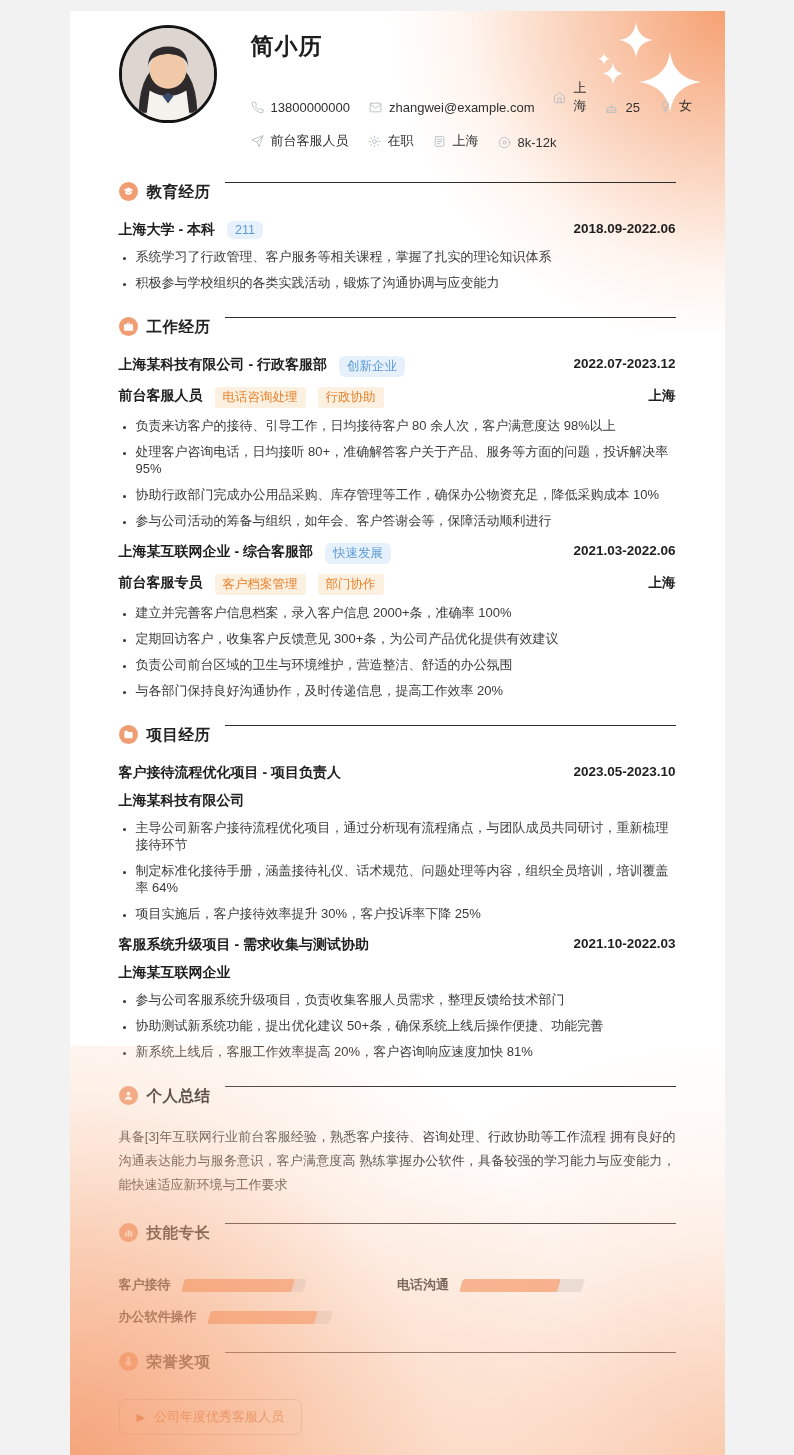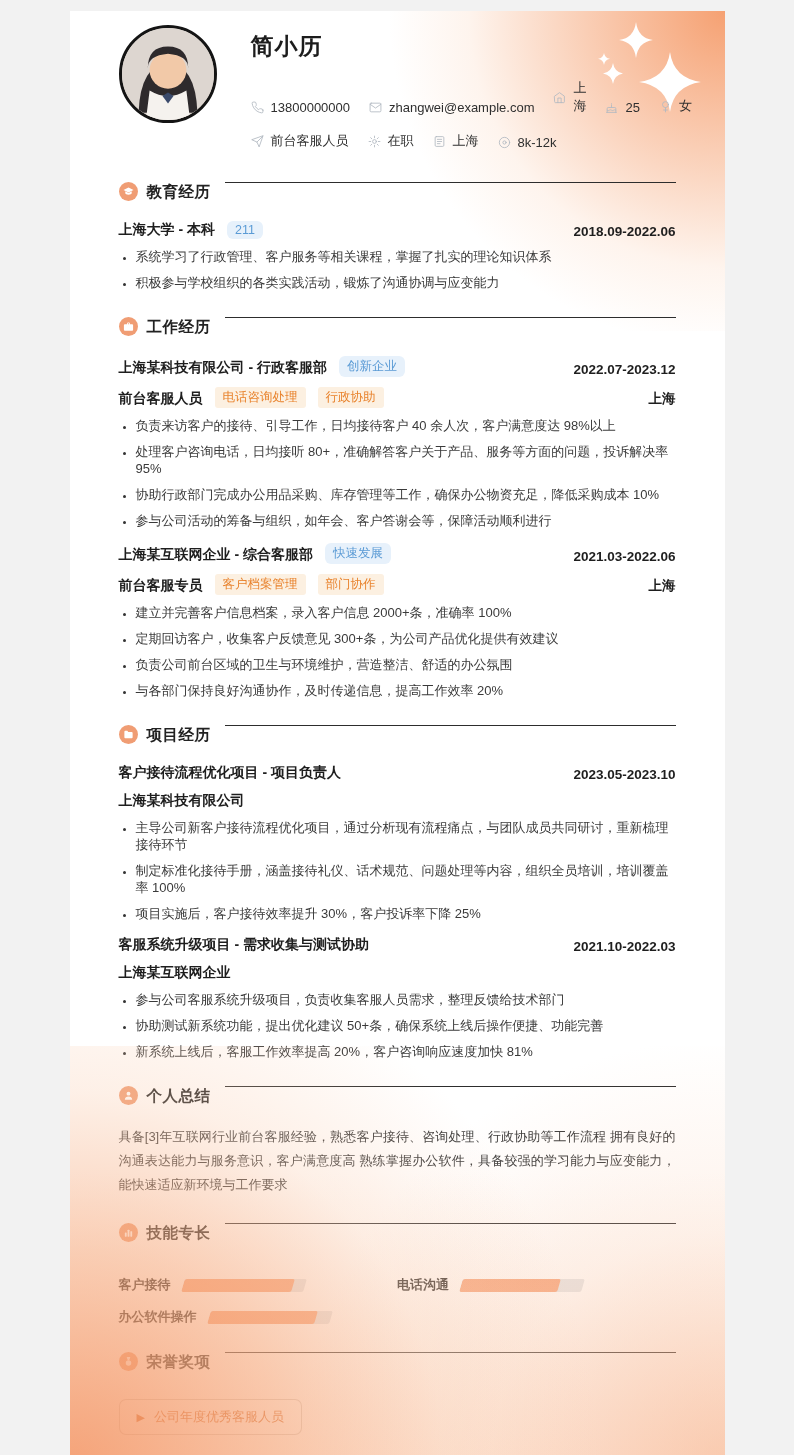--- a/index.html
+++ b/index.html
@@ -58,21 +58,21 @@
   
   .section-head { display:flex; align-items:flex-start; margin-top:26px; margin-bottom:18px; }
   .section-icon {
     width:19px; height:19px; border-radius:50%; background:#f09d74;
     display:flex; align-items:center; justify-content:center; flex:0 0 auto;
   }
   .section-icon svg { width:11px; height:11px; fill:#ffffff; }
   .section-title { font-size:15.5px; font-weight:bold; color:#222; margin-left:9px; letter-spacing:0.5px; }
   .section-line { flex:1; height:1px; background:#2d2d2d; margin-left:14px; }
   
-  .entry-row { display:flex; align-items:flex-end; }
+  .entry-row { display:flex; align-items:flex-start; }
   .entry-row + .entry-row { margin-top:10px; }
   .entry-title { font-size:14px; font-weight:bold; color:#1e1e1e; }
   .entry-date { margin-left:auto; font-size:13.5px; font-weight:bold; color:#1e1e1e; white-space:nowrap; }
   .badge-blue {
     margin-left:12px; font-size:12.5px; color:#5b9bd5; background:#e7f1fb;
     padding:2px 8px; border-radius:6px;
   }
   .tag-orange {
     margin-left:12px; font-size:12.5px; color:#e8822c; background:#fcf0e1;
     padding:2px 8px; border-radius:3px;
@@ -265,21 +265,21 @@
           <span class="badge-blue">创新企业</span>
           <span class="entry-date">2022.07-2023.12</span>
         </div>
         <div class="entry-row">
           <span class="entry-title">前台客服人员</span>
           <span class="tag-orange">电话咨询处理</span>
           <span class="tag-orange">行政协助</span>
           <span class="entry-date">上海</span>
         </div>
         <ul class="bullets">
-          <li>负责来访客户的接待、引导工作，日均接待客户 40 余人次，客户满意度达 98%以上</li>
+          <li>负责来访客户的接待、引导工作，日均接待客户 80 余人次，客户满意度达 98%以上</li>
           <li>处理客户咨询电话，日均接听 80+，准确解答客户关于产品、服务等方面的问题，投诉解决率 95%</li>
           <li>协助行政部门完成办公用品采购、库存管理等工作，确保办公物资充足，降低采购成本 10%</li>
           <li>参与公司活动的筹备与组织，如年会、客户答谢会等，保障活动顺利进行</li>
         </ul>
       </div>
 
       <div class="job-block">
         <div class="entry-row">
           <span class="entry-title">上海某互联网企业 - 综合客服部</span>
           <span class="badge-blue">快速发展</span>
@@ -314,21 +314,21 @@
       <div class="job-block">
         <div class="entry-row">
           <span class="entry-title">客户接待流程优化项目 - 项目负责人</span>
           <span class="entry-date">2023.05-2023.10</span>
         </div>
         <div class="entry-row">
           <span class="entry-title">上海某科技有限公司</span>
         </div>
         <ul class="bullets">
           <li>主导公司新客户接待流程优化项目，通过分析现有流程痛点，与团队成员共同研讨，重新梳理接待环节</li>
-          <li>制定标准化接待手册，涵盖接待礼仪、话术规范、问题处理等内容，组织全员培训，培训覆盖率 100%</li>
+          <li>制定标准化接待手册，涵盖接待礼仪、话术规范、问题处理等内容，组织全员培训，培训覆盖率 64%</li>
           <li>项目实施后，客户接待效率提升 30%，客户投诉率下降 25%</li>
         </ul>
       </div>
 
       <div class="job-block">
         <div class="entry-row">
           <span class="entry-title">客服系统升级项目 - 需求收集与测试协助</span>
           <span class="entry-date">2021.10-2022.03</span>
         </div>
         <div class="entry-row">

